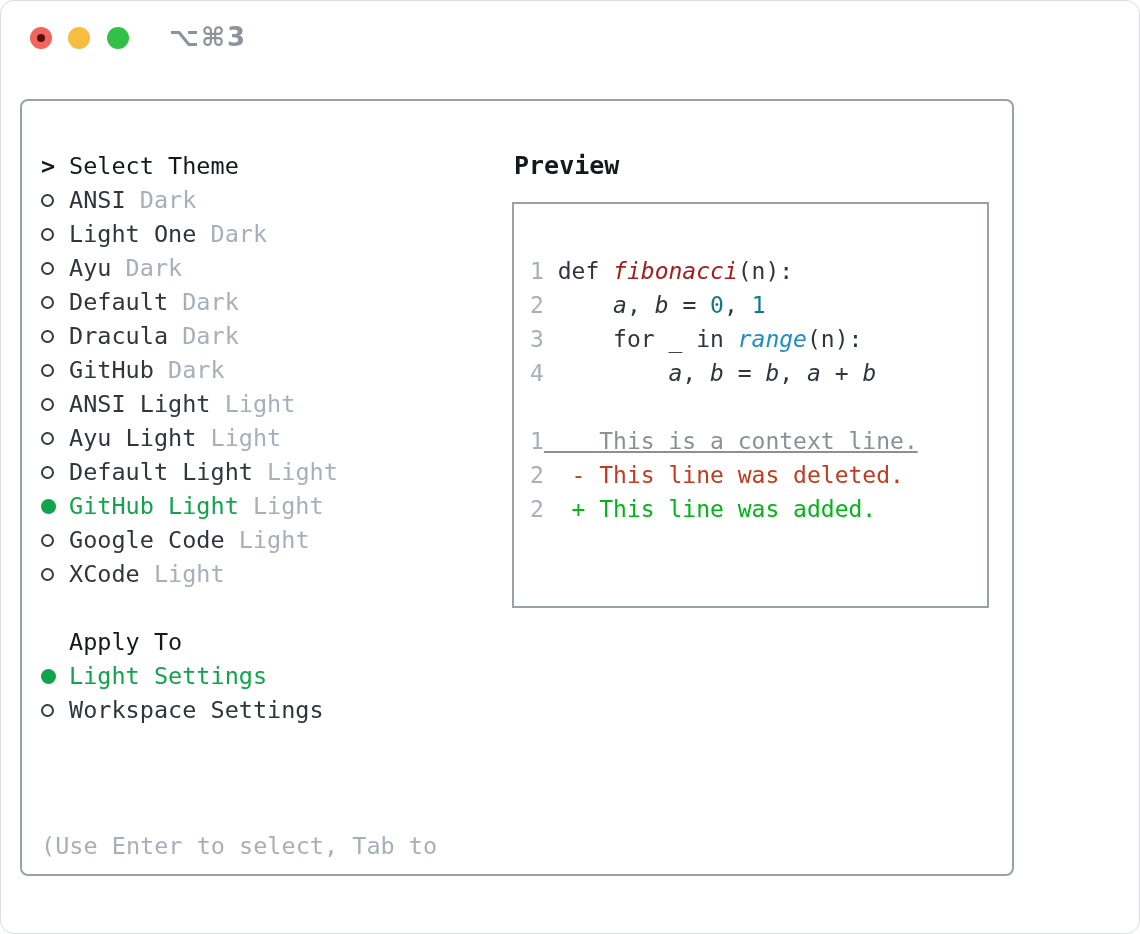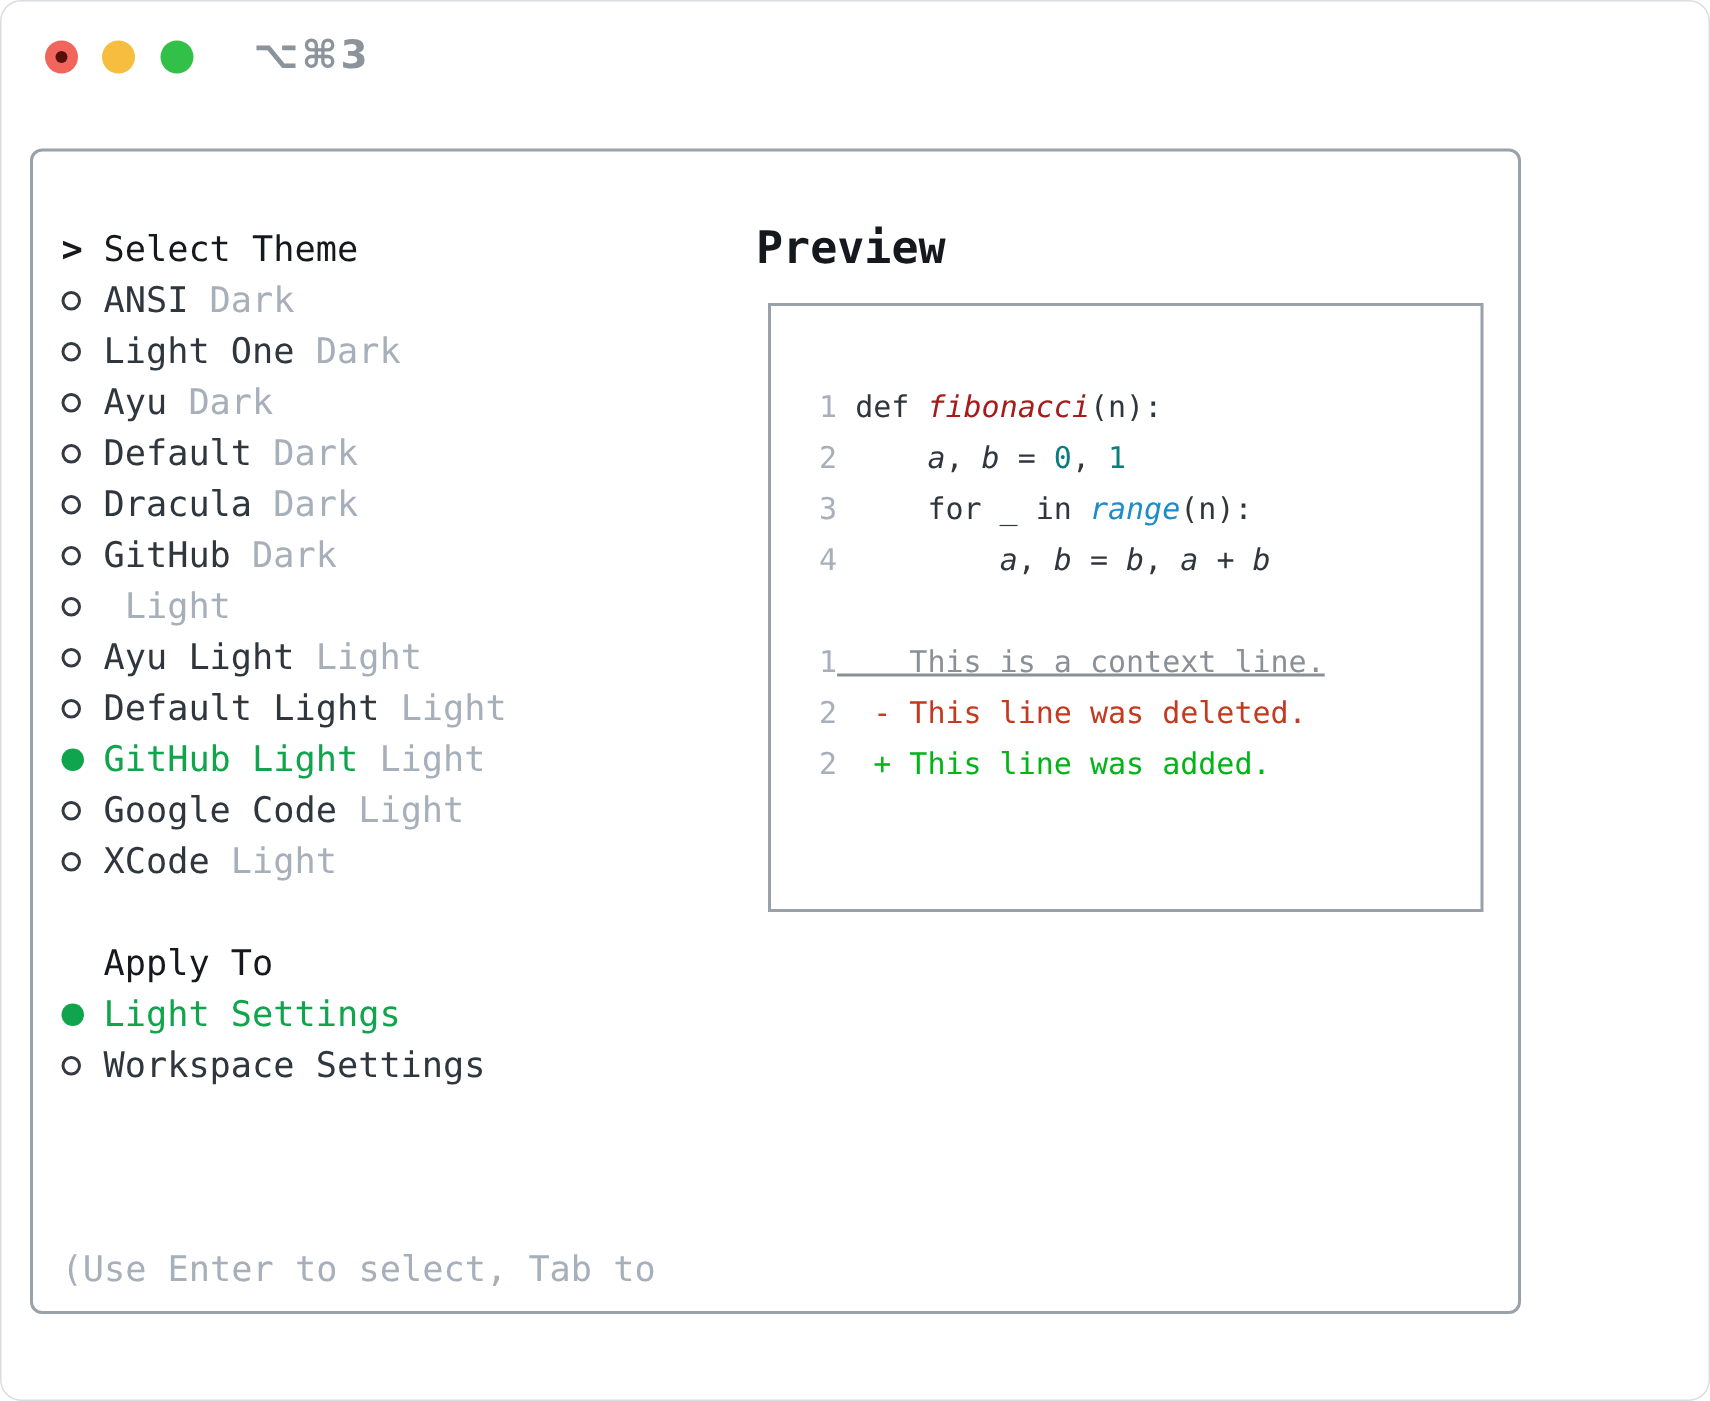--- a/index.html
+++ b/index.html
@@ -27,23 +27,23 @@
   .h-label2{font-weight:400;color:var(--heading-black,#15191d);}
   .dot{width:13px;height:13px;border:2px solid var(--radio-gray,#343a41);border-radius:50%;box-sizing:border-box;display:inline-block;}
   .dot.filled{width:15px;height:15px;border:none;background:var(--accent-green,#10a44c);}
   .name{color:var(--text-dark,#2f363d);white-space:pre;}
   .name.sel{color:var(--accent-green,#10a44c);}
   .variant{color:var(--muted-gray,#a6afba);white-space:pre;}
   .apply-header{margin-top:34px;}
   .footer{margin-top:34px;color:var(--muted-gray,#a6afba);line-height:34px;white-space:pre;}
 
   
-  .preview-header{position:absolute;left:482px;top:48px;font-size:30px;line-height:34px;font-weight:700;color:var(--heading-black,#15191d);}
+  .preview-header{position:absolute;left:492px;top:48px;font-size:25px;line-height:34px;font-weight:700;color:var(--heading-black,#15191d);}
   .preview-box{position:absolute;left:490px;top:101px;width:477px;height:406px;border:2px solid var(--panel-border,#99a1ab);box-sizing:border-box;background:#fff;overflow:hidden;padding:50px 0 0 16px;}
-  .pline{height:34px;line-height:34px;font-size:20px;white-space:pre;margin-left:16px;}
+  .pline{height:34px;line-height:34px;font-size:23px;white-space:pre;}
   .ln{color:var(--muted-gray,#a6afba);}
   .code{color:var(--text-dark,#2f363d);}
   .func{color:var(--function-red,#a61b1b);font-style:italic;}
   .num{color:var(--number-teal,#0d7c7e);}
   .builtin{color:var(--builtin-blue,#1c8dc9);font-style:italic;}
   .var{color:var(--text-dark,#2f363d);font-style:italic;}
   .ctx{color:var(--context-gray,#8a9096);text-decoration:underline;}
   .del{color:var(--deleted-red,#c43a1e);}
   .add{color:var(--added-green,#00b515);}
 </style>
@@ -66,21 +66,21 @@
         <span class="h-label">Select Theme</span>
       </div>
 
       <div id="theme-list">
           <div class="row"><span class="marker"><span class="dot"></span></span><span class="name">ANSI</span><span class="variant"> Dark</span></div>
           <div class="row"><span class="marker"><span class="dot"></span></span><span class="name">Light One</span><span class="variant"> Dark</span></div>
           <div class="row"><span class="marker"><span class="dot"></span></span><span class="name">Ayu</span><span class="variant"> Dark</span></div>
           <div class="row"><span class="marker"><span class="dot"></span></span><span class="name">Default</span><span class="variant"> Dark</span></div>
           <div class="row"><span class="marker"><span class="dot"></span></span><span class="name">Dracula</span><span class="variant"> Dark</span></div>
           <div class="row"><span class="marker"><span class="dot"></span></span><span class="name">GitHub</span><span class="variant"> Dark</span></div>
-          <div class="row"><span class="marker"><span class="dot"></span></span><span class="variant"> Light</span></div>
+          <div class="row"><span class="marker"><span class="dot"></span></span><span class="name">ANSI Light</span><span class="variant"> Light</span></div>
           <div class="row"><span class="marker"><span class="dot"></span></span><span class="name">Ayu Light</span><span class="variant"> Light</span></div>
           <div class="row"><span class="marker"><span class="dot"></span></span><span class="name">Default Light</span><span class="variant"> Light</span></div>
           <div class="row"><span class="marker"><span class="dot filled"></span></span><span class="name sel">GitHub Light</span><span class="variant"> Light</span></div>
           <div class="row"><span class="marker"><span class="dot"></span></span><span class="name">Google Code</span><span class="variant"> Light</span></div>
           <div class="row"><span class="marker"><span class="dot"></span></span><span class="name">XCode</span><span class="variant"> Light</span></div>
         </div>
 
       <div class="row apply-header">
         <span class="marker"></span>
         <span class="h-label2">Apply To</span>

